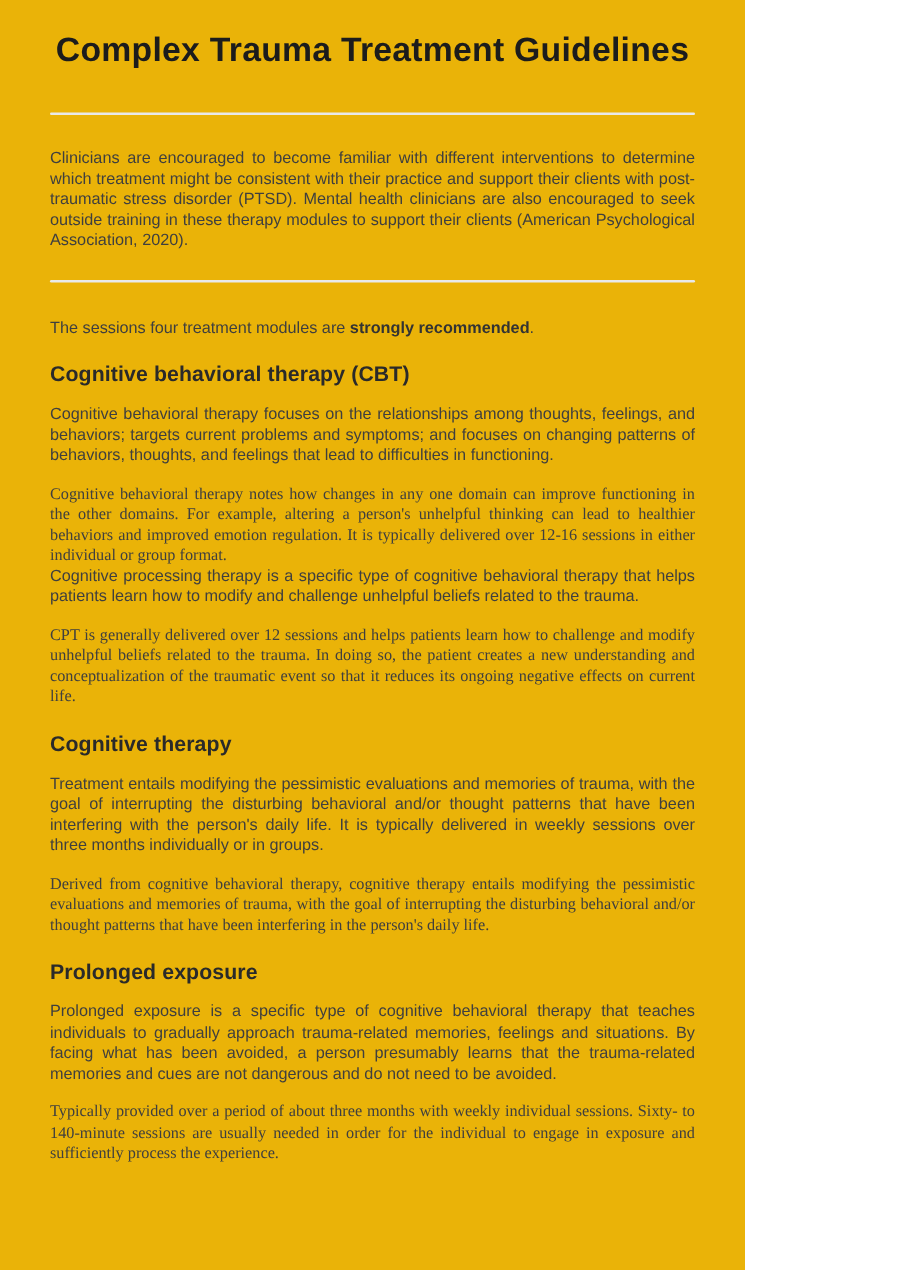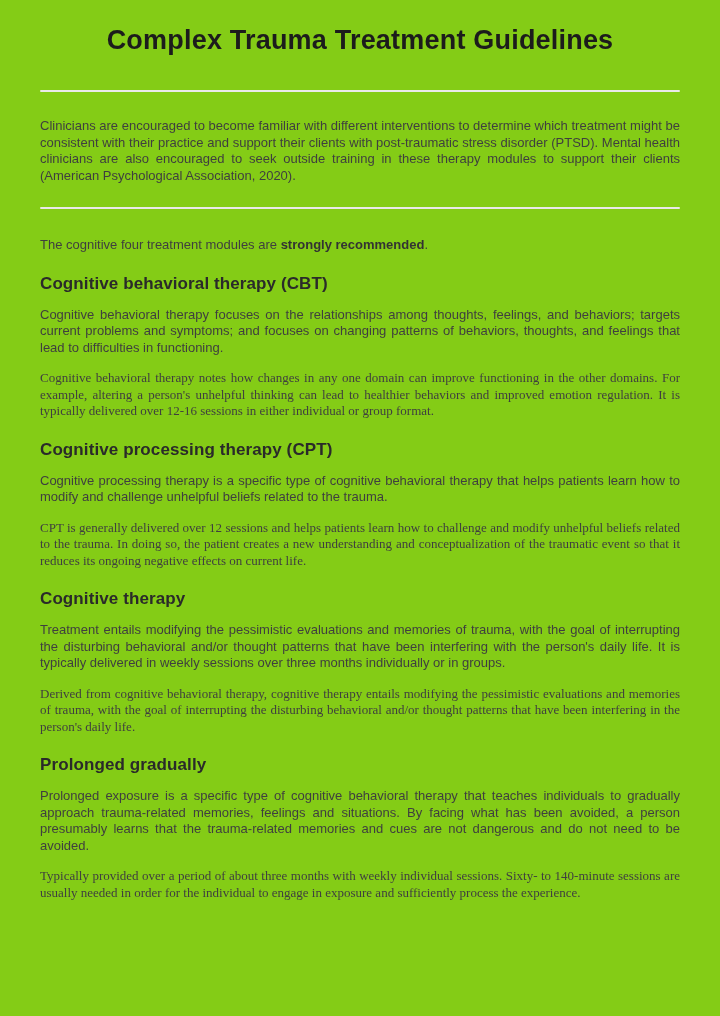--- a/index.html
+++ b/index.html
@@ -8,24 +8,24 @@
     background: #ffffff;
   }
   body {
     width: 720px;
     height: 1016px;
     overflow: hidden;
     font-family: "Liberation Sans", "DejaVu Sans", sans-serif;
   }
   .page {
     box-sizing: border-box;
-    width: 720px;
+    width: 596px;
     height: 1016px;
     padding: 24px 40px 0 40px;
-    background: #84cc16;
+    background: #eab308;
   }
   .doc-title {
     margin: 0 0 34px 0;
     font-size: 27px;
     line-height: 32px;
     font-weight: bold;
     text-align: center;
     color: #1c1c1c;
     letter-spacing: 0.2px;
   }
@@ -70,39 +70,38 @@
 
   <h1 class="doc-title">Complex Trauma Treatment Guidelines</h1>
 
   <hr class="rule">
 
 
   <p class="body">Clinicians are encouraged to become familiar with different interventions to determine which treatment might be consistent with their practice and support their clients with post-traumatic stress disorder (PTSD). Mental health clinicians are also encouraged to seek outside training in these therapy modules to support their clients (American Psychological Association, 2020).</p>
 
   <hr class="rule mid">
 
-  <p class="body lead"><span>The cognitive four treatment modules are </span><b>strongly recommended</b><span>.</span></p>
+  <p class="body lead"><span>The sessions four treatment modules are </span><b>strongly recommended</b><span>.</span></p>
 
   <section>
     <h2 class="section-heading">Cognitive behavioral therapy (CBT)</h2>
     <p class="body">Cognitive behavioral therapy focuses on the relationships among thoughts, feelings, and behaviors; targets current problems and symptoms; and focuses on changing patterns of behaviors, thoughts, and feelings that lead to difficulties in functioning.</p>
     <p class="body">Cognitive behavioral therapy notes how changes in any one domain can improve functioning in the other domains. For example, altering a person's unhelpful thinking can lead to healthier behaviors and improved emotion regulation.  It is typically delivered over 12-16 sessions in either individual or group format.</p>
   </section>
 
   <section>
-    <h2 class="section-heading">Cognitive processing therapy (CPT)</h2>
     <p class="body">Cognitive processing therapy is a specific type of cognitive behavioral therapy that helps patients learn how to modify and challenge unhelpful beliefs related to the trauma.</p>
     <p class="body">CPT is generally delivered over 12 sessions and helps patients learn how to challenge and modify unhelpful beliefs related to the trauma. In doing so, the patient creates a new understanding and conceptualization of the traumatic event so that it reduces its ongoing negative effects on current life.</p>
   </section>
 
   <section>
     <h2 class="section-heading">Cognitive therapy</h2>
     <p class="body">Treatment entails modifying the pessimistic evaluations and memories of trauma, with the goal of interrupting the disturbing behavioral and/or thought patterns that have been interfering with the person's daily life. It is typically delivered in weekly sessions over three months individually or in groups.</p>
     <p class="body">Derived from cognitive behavioral therapy, cognitive therapy entails modifying the pessimistic evaluations and memories of trauma, with the goal of interrupting the disturbing behavioral and/or thought patterns that have been interfering in the person's daily life.</p>
   </section>
 
   <section>
-    <h2 class="section-heading">Prolonged gradually</h2>
+    <h2 class="section-heading">Prolonged exposure</h2>
     <p class="body">Prolonged exposure is a specific type of cognitive behavioral therapy that teaches individuals to gradually approach trauma-related memories, feelings and situations. By facing what has been avoided, a person presumably learns that the trauma-related memories and cues are not dangerous and do not need to be avoided.</p>
     <p class="body">Typically provided over a period of about three months with weekly individual sessions. Sixty- to 140-minute sessions are usually needed in order for the individual to engage in exposure and sufficiently process the experience.</p>
   </section>
 
 </div>
 
 </body></html>

